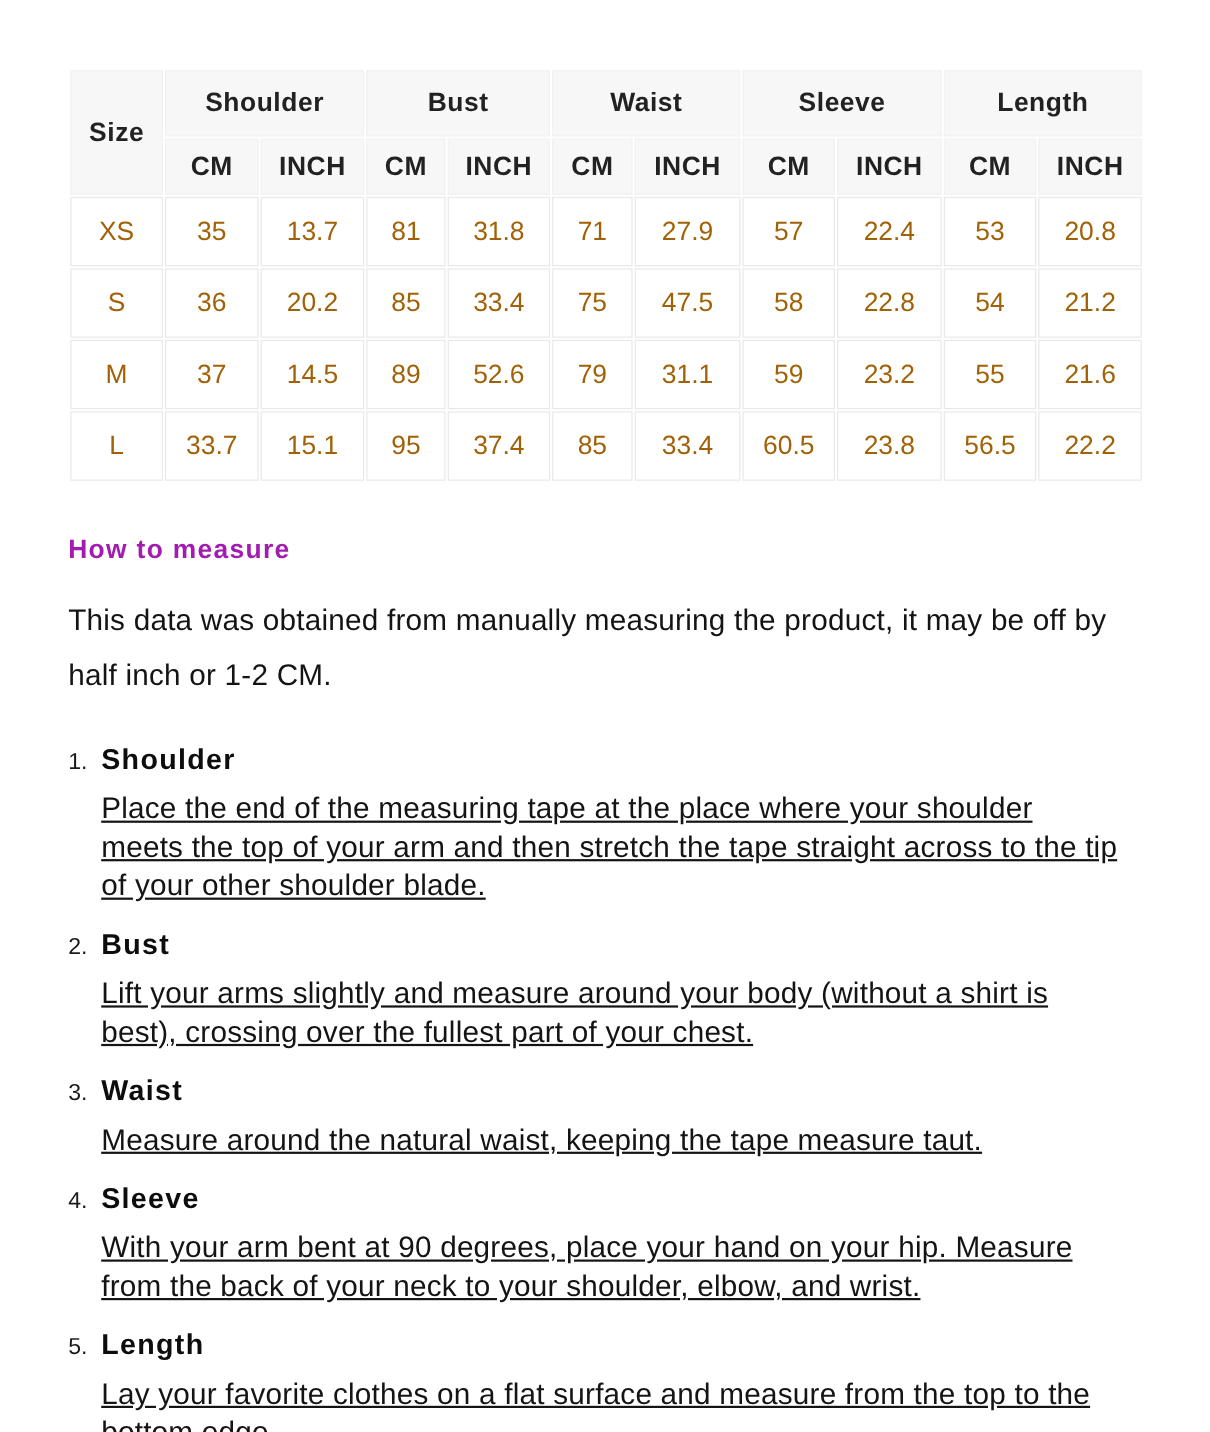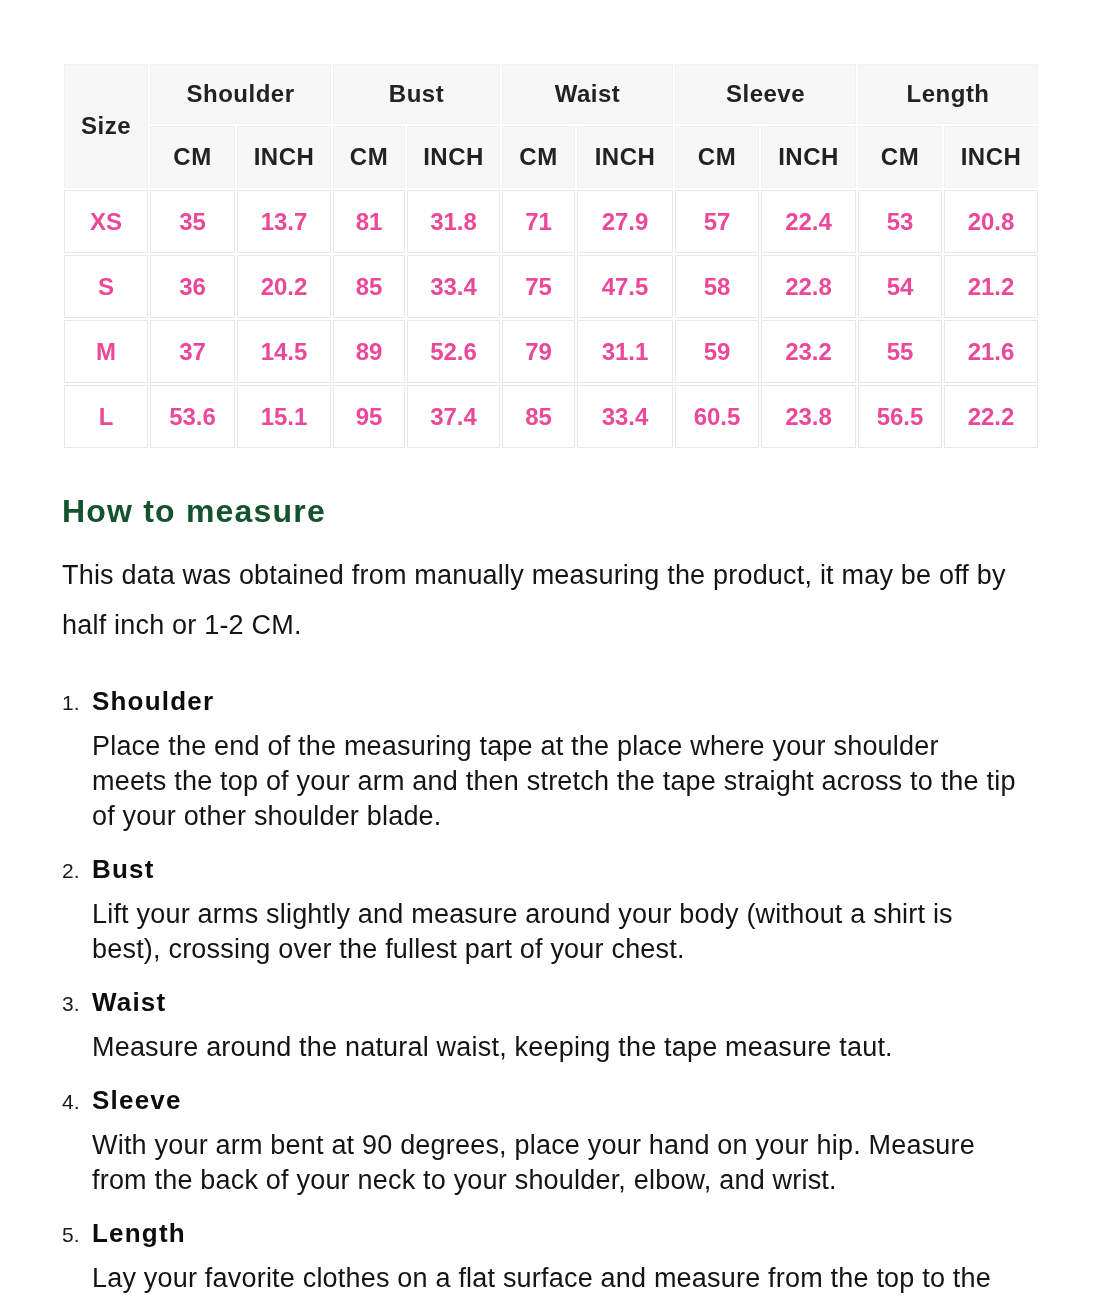--- a/index.html
+++ b/index.html
@@ -30,36 +30,36 @@
     overflow:hidden;
   }
   .size-chart thead th{
     background:#f7f7f7;
     border:1px solid #f1f1f1;
     font-weight:bold;
     color:#222222;
     letter-spacing:0.5px;
   }
   .size-chart thead tr.group-row th{height:60px;}
-  .size-chart thead tr.unit-row th{height:62px;}
+  .size-chart thead tr.unit-row th{height:51px;}
   .size-chart tbody th,.size-chart tbody td{
     background:#ffffff;
     border:1px solid #e7e7e7;
-    font-weight:bold;
-    color:#ec4899;
+    font-weight:normal;
+    color:#a16207;
     height:63px;
   }
 
   
   h2.howto-title{
-    font-size:32px;
+    font-size:24px;
     line-height:36px;
     font-weight:bold;
     letter-spacing:1.2px;
-    color:#14532d;
+    color:#a21caf;
     margin:43px 0 0 0;
   }
   p.howto-intro{
     font-size:27px;
     line-height:50px;
     letter-spacing:0.2px;
     color:#141414;
     max-width:960px;
     margin:21px 0 0 0;
   }
@@ -83,20 +83,21 @@
     letter-spacing:1.2px;
     color:#0d0d0d;
   }
   .step-desc{
     font-size:27px;
     line-height:35px;
     letter-spacing:0.2px;
     color:#141414;
     max-width:928px;
     margin:13px 0 0 30px;
+    text-decoration:underline;
   }
 </style>
 </head>
 <body>
 
 <div class="page">
 
   <table class="size-chart">
     <colgroup>
       <col style="width:84px">
@@ -168,21 +169,21 @@
         <td>52.6</td>
         <td>79</td>
         <td>31.1</td>
         <td>59</td>
         <td>23.2</td>
         <td>55</td>
         <td>21.6</td>
       </tr>
       <tr>
         <th>L</th>
-        <td>53.6</td>
+        <td>33.7</td>
         <td>15.1</td>
         <td>95</td>
         <td>37.4</td>
         <td>85</td>
         <td>33.4</td>
         <td>60.5</td>
         <td>23.8</td>
         <td>56.5</td>
         <td>22.2</td>
       </tr>

